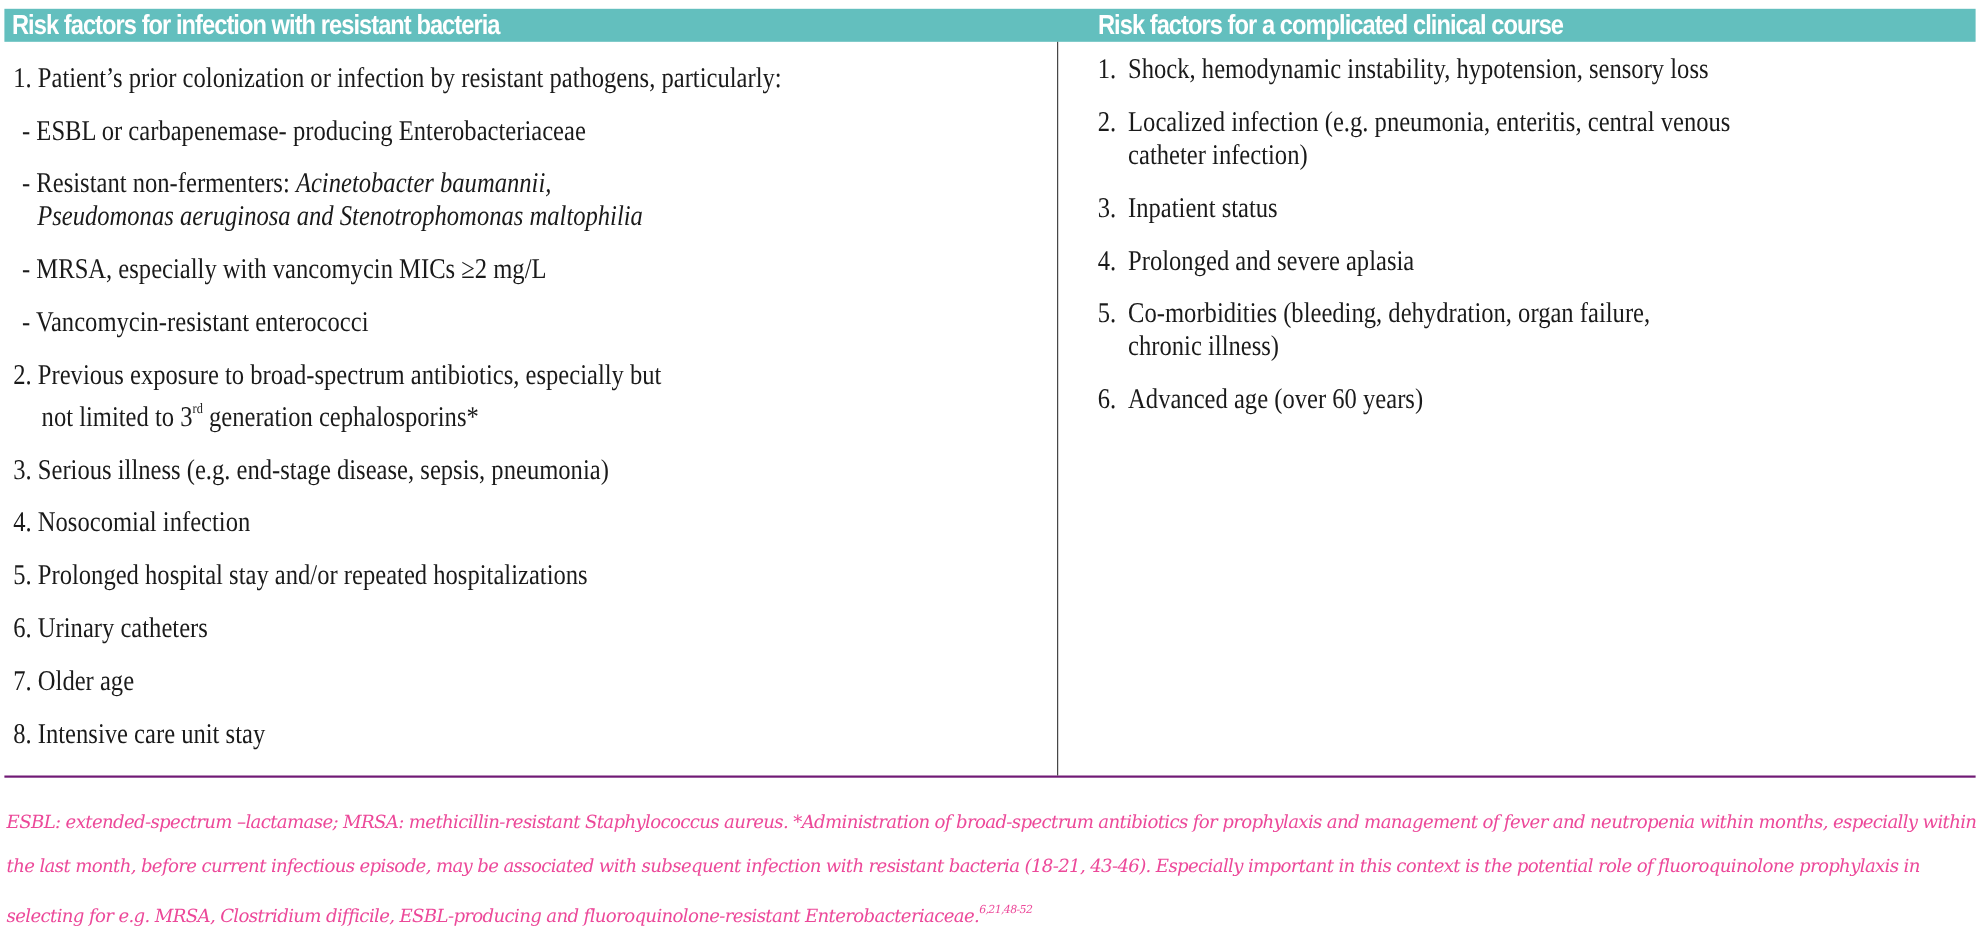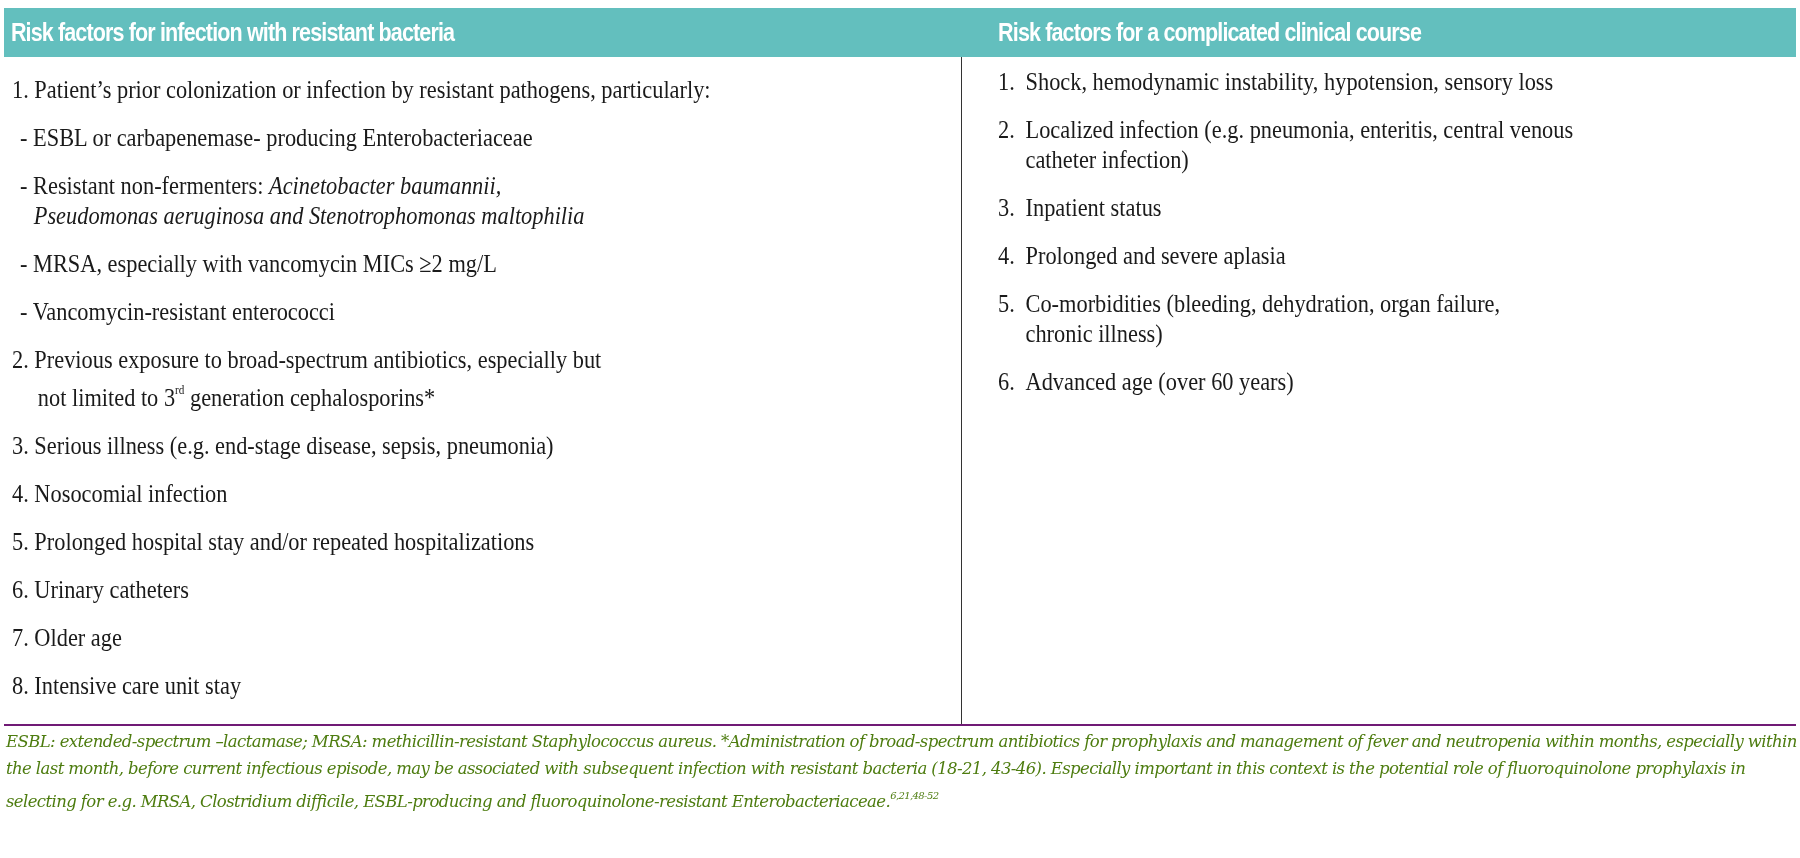--- a/index.html
+++ b/index.html
@@ -1,35 +1,35 @@
 <!DOCTYPE html>
 <html><head>
 <meta charset="utf-8">
 <style>
   html, body { margin: 0; padding: 0; background: #ffffff; }
   body { width: 1800px; height: 858px; position: relative; overflow: hidden; color: #1a1a1a; }
   .table { position: absolute; left: 4px; top: 8px; width: 1792px; }
-  .header { display: flex; background: #63bfbe; height: 49px; align-items: center; }
+  .header { display: flex; background: #63bfbe; height: 30px; align-items: center; }
   .hcell { font-family: "Liberation Sans", sans-serif; font-weight: bold; color: #ffffff; font-size: 25px; letter-spacing: -1px; transform: scaleX(0.86); transform-origin: left center; white-space: nowrap; }
   .hcell.left { width: 958px; padding-left: 8px; box-sizing: border-box; }
   .hcell.right { padding-left: 42px; }
   .body { display: flex; height: 667px; border-bottom: 2px solid #701a75; }
   .col { box-sizing: border-box; font-family: "Liberation Serif", serif; font-size: 26px; }
   .col.left { width: 958px; border-right: 1.5px solid #333; padding-top: 18px; padding-left: 8px; }
   .col.right { flex: 1; padding-top: 10px; padding-left: 36px; }
   .item { line-height: 30px; margin-bottom: 18px; white-space: nowrap; transform: scaleX(0.86); transform-origin: left center; }
   .item.sub { margin-left: 8px; }
   .item .num { display: inline-block; }
   .col.right .item .num { width: 32px; }
   .cont { display: block; padding-left: 30px; }
   .col.right .cont { padding-left: 32px; }
   .sub .cont { padding-left: 16px; }
   i { font-style: italic; }
   sup { font-size: 13px; vertical-align: 12px; }
-  .footnote { position: absolute; left: 6px; top: 728px; width: 1792px; font-family: "DejaVu Serif", serif; font-style: italic; font-size: 16.5px; line-height: 27px; color: #4d7c0f; letter-spacing: -0.6px; }
+  .footnote { position: absolute; left: 6px; top: 728px; width: 1792px; font-family: "DejaVu Serif", serif; font-style: italic; font-size: 16.5px; line-height: 40px; color: #ec4899; letter-spacing: -0.6px; }
   .footnote sup { font-size: 10px; vertical-align: 8px; }
 </style>
 </head>
 <body>
 
 <div class="table">
   <div class="header">
     <div class="hcell left">Risk factors for infection with resistant bacteria</div>
     <div class="hcell right">Risk factors for a complicated clinical course</div>
   </div>

